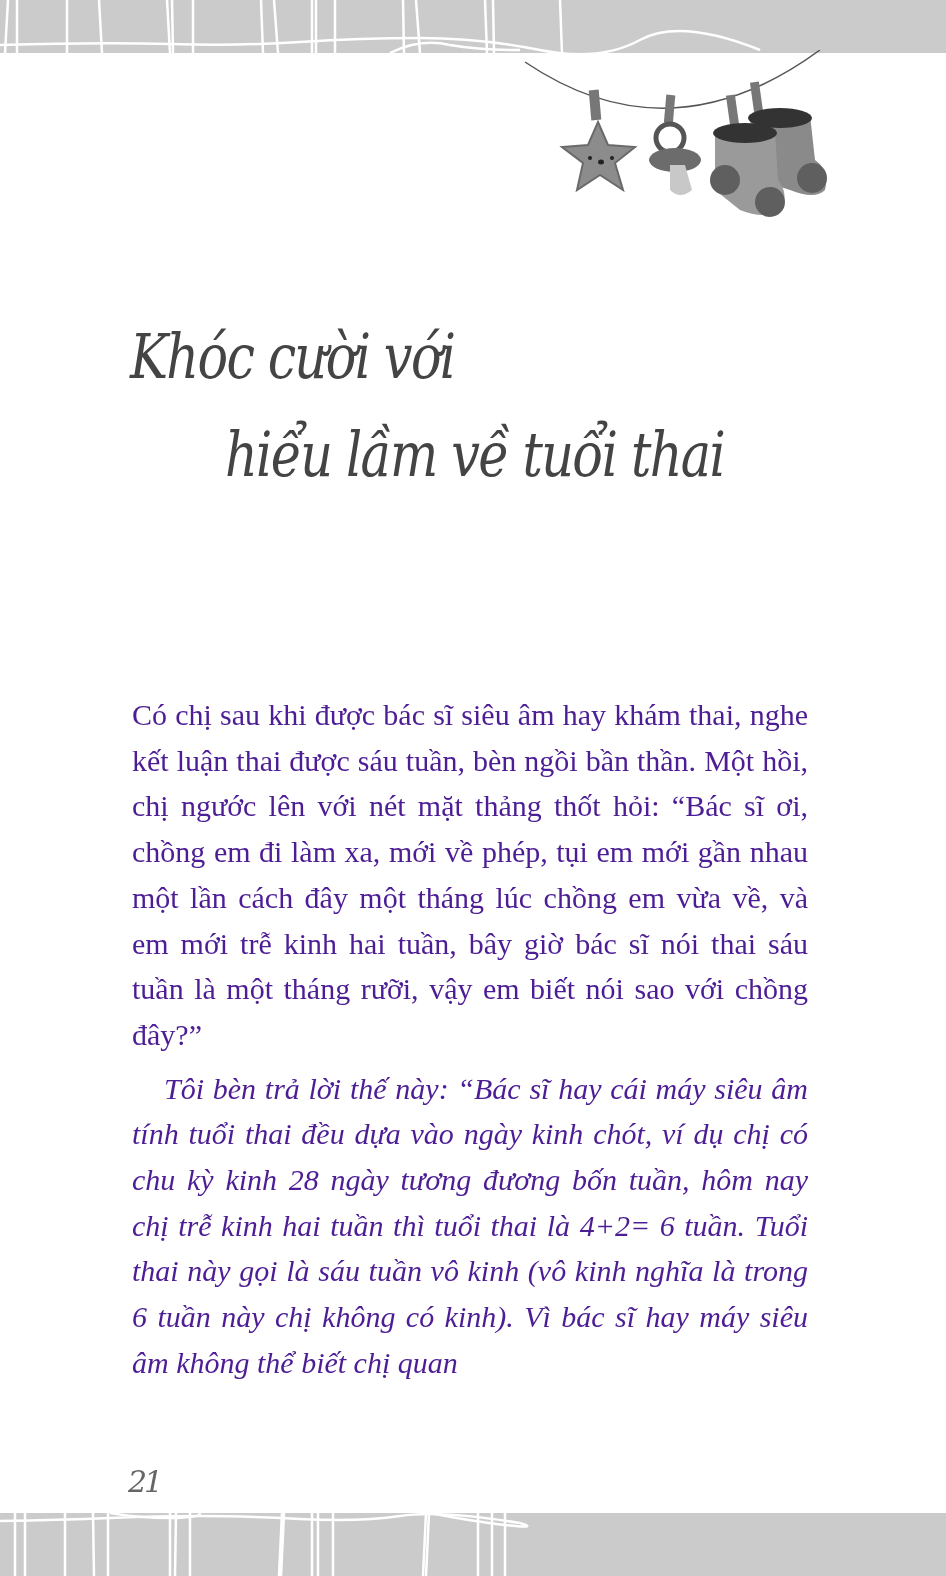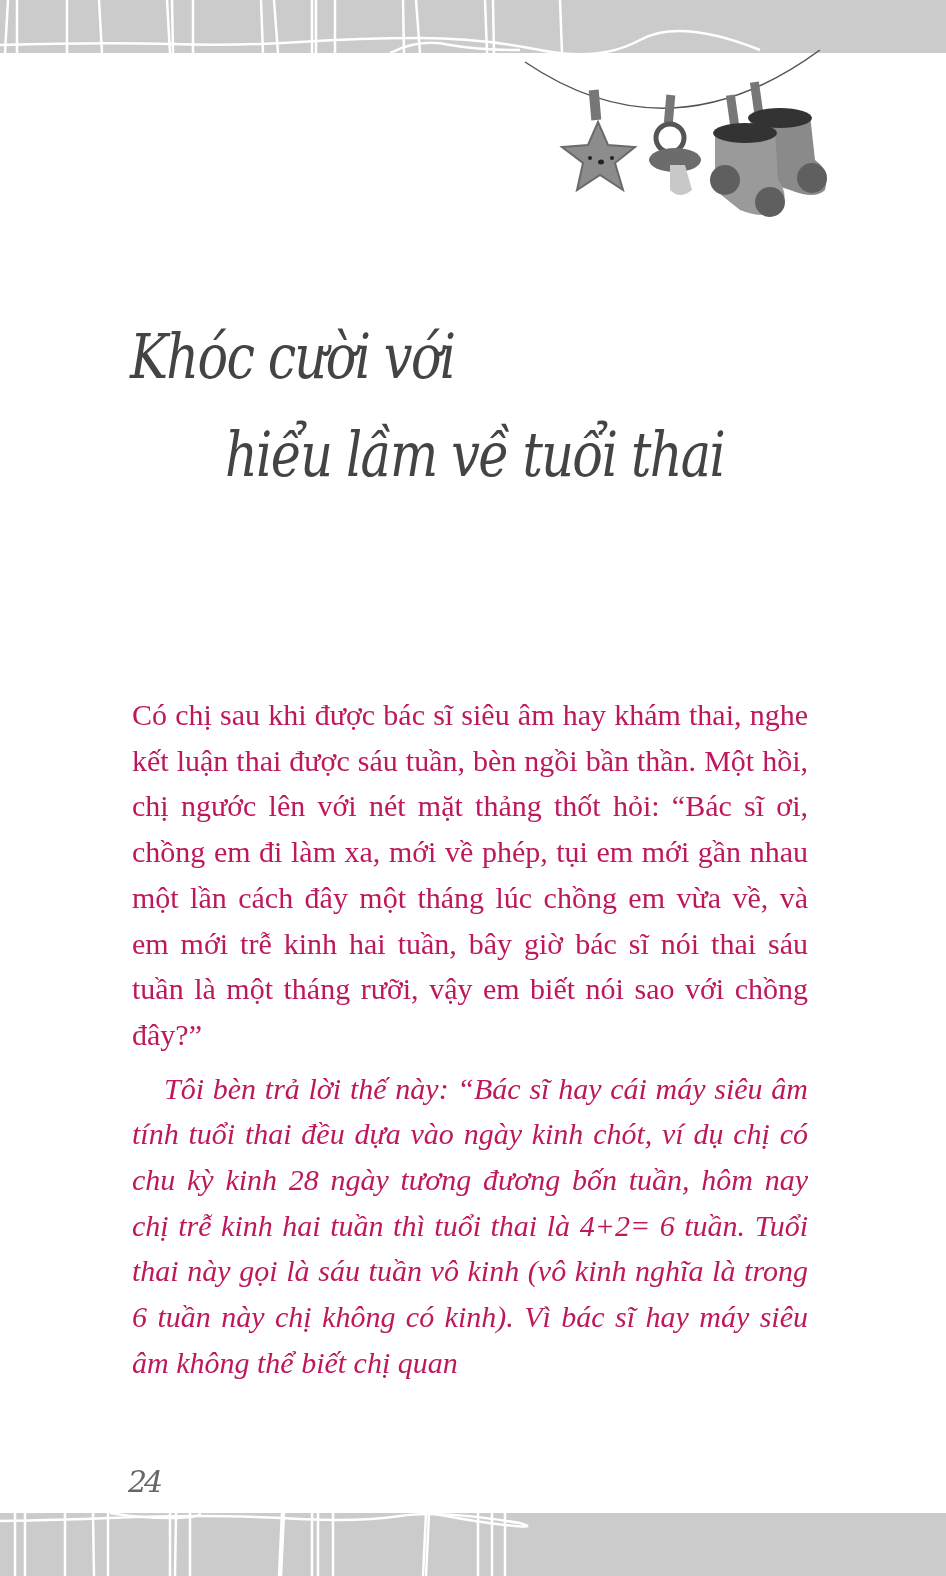--- a/index.html
+++ b/index.html
@@ -5,21 +5,21 @@
   html, body { margin: 0; padding: 0; }
   body { width: 946px; height: 1576px; background: #ffffff; position: relative; overflow: hidden; font-family: "DejaVu Serif", serif; }
   .band { position: absolute; left: 0; width: 946px; background: #cbcbcb; overflow: hidden; }
   .band svg { position: absolute; left: 0; top: 0; }
   .band-top { top: 0; height: 53px; }
   .band-bottom { top: 1513px; height: 63px; }
   .illustration { position: absolute; left: 520px; top: 50px; width: 320px; height: 170px; }
   .title { position: absolute; left: 130px; top: 300px; width: 640px; font-family: "DejaVu Serif", serif; font-style: italic; font-weight: 300; color: #444; }
   .title .l1 { position: absolute; left: 0; top: 20px; font-size: 62px; letter-spacing: -2px; white-space: nowrap; transform: scaleX(0.82); transform-origin: left; }
   .title .l2 { position: absolute; left: 95px; top: 118px; font-size: 62px; letter-spacing: -2px; white-space: nowrap; transform: scaleX(0.82); transform-origin: left; }
-  .body-text { position: absolute; left: 132px; top: 692px; width: 676px; font-family: "Liberation Serif", serif; font-size: 30px; line-height: 45.7px; color: #be185d; text-align: justify; }
+  .body-text { position: absolute; left: 132px; top: 692px; width: 676px; font-family: "Liberation Serif", serif; font-size: 30px; line-height: 45.7px; color: #4c1d95; text-align: justify; }
   .body-text p { margin: 0; }
   .body-text p.indent { text-indent: 32px; margin-top: 8px; font-style: italic; }
   .page-num { position: absolute; left: 128px; top: 1464px; font-family: "DejaVu Serif", serif; font-style: italic; font-size: 30px; color: #666; letter-spacing: -3px; }
 </style>
 </head>
 <body>
 
 <div class="band band-top">
   <svg width="946" height="53" viewBox="0 0 946 53">
     <g stroke="#fff" stroke-width="2.5" fill="none">
@@ -77,21 +77,21 @@
 <div class="title">
   <div class="l1">Khóc cười với</div>
   <div class="l2">hiểu lầm về tuổi thai</div>
 </div>
 
 <div class="body-text">
   <p>Có chị sau khi được bác sĩ siêu âm hay khám thai, nghe kết luận thai được sáu tuần, bèn ngồi bần thần. Một hồi, chị ngước lên với nét mặt thảng thốt hỏi: “Bác sĩ ơi, chồng em đi làm xa, mới về phép, tụi em mới gần nhau một lần cách đây một tháng lúc chồng em vừa về, và em mới trễ kinh hai tuần, bây giờ bác sĩ nói thai sáu tuần là một tháng rưỡi, vậy em biết nói sao với chồng đây?”</p>
   <p class="indent">Tôi bèn trả lời thế này: “Bác sĩ hay cái máy siêu âm tính tuổi thai đều dựa vào ngày kinh chót, ví dụ chị có chu kỳ kinh 28 ngày tương đương bốn tuần, hôm nay chị trễ kinh hai tuần thì tuổi thai là 4+2= 6 tuần. Tuổi thai này gọi là sáu tuần vô kinh (vô kinh nghĩa là trong 6 tuần này chị không có kinh). Vì bác sĩ hay máy siêu âm không thể biết chị quan</p>
 </div>
 
-<div class="page-num">24</div>
+<div class="page-num">21</div>
 
 <div class="band band-bottom">
   <svg width="946" height="63" viewBox="0 0 946 63">
     <g stroke="#fff" stroke-width="2.5" fill="none">
       <line x1="15" y1="0" x2="15" y2="63"></line>
         <line x1="25" y1="0" x2="25" y2="63"></line>
       <line x1="65" y1="0" x2="65" y2="63"></line>
         <line x1="93" y1="0" x2="94" y2="63"></line>
       <line x1="108" y1="0" x2="108" y2="63"></line>
         <line x1="170" y1="0" x2="170" y2="63"></line>

